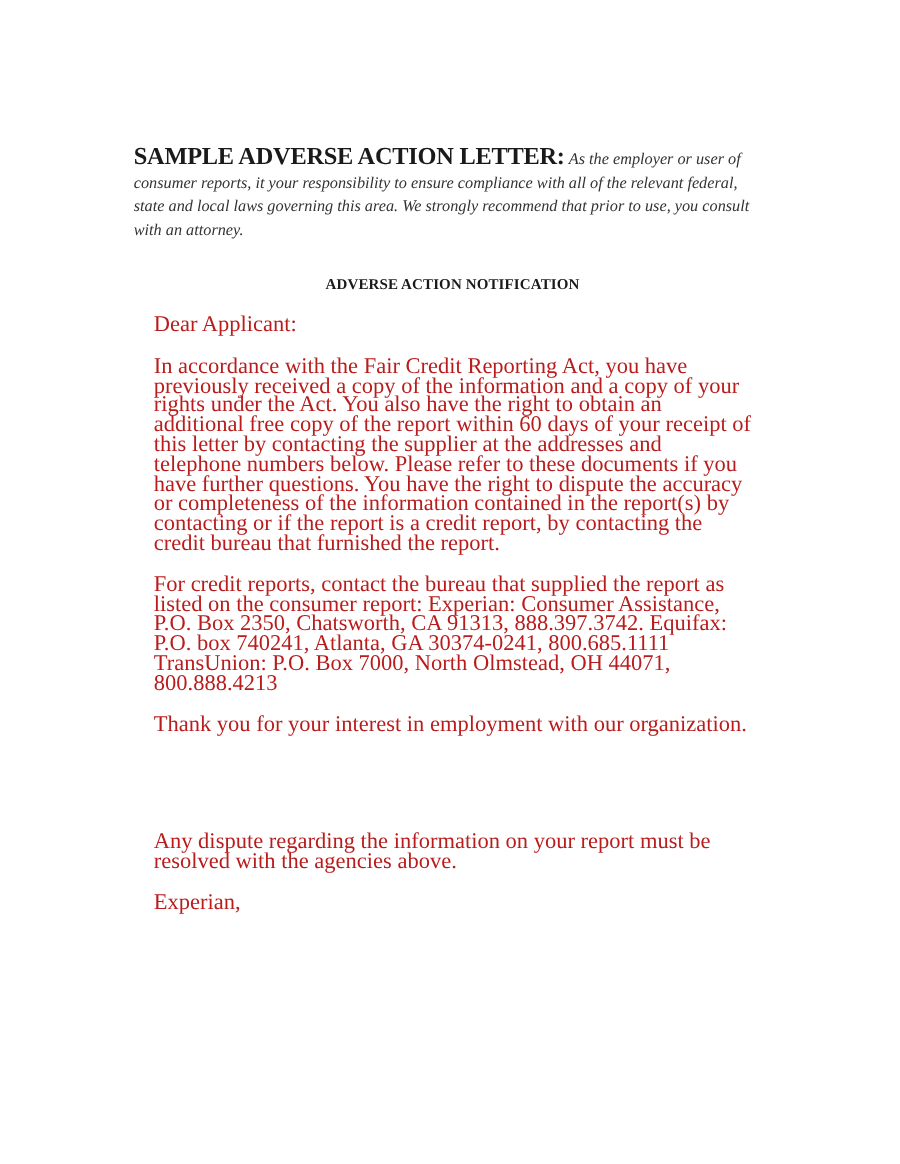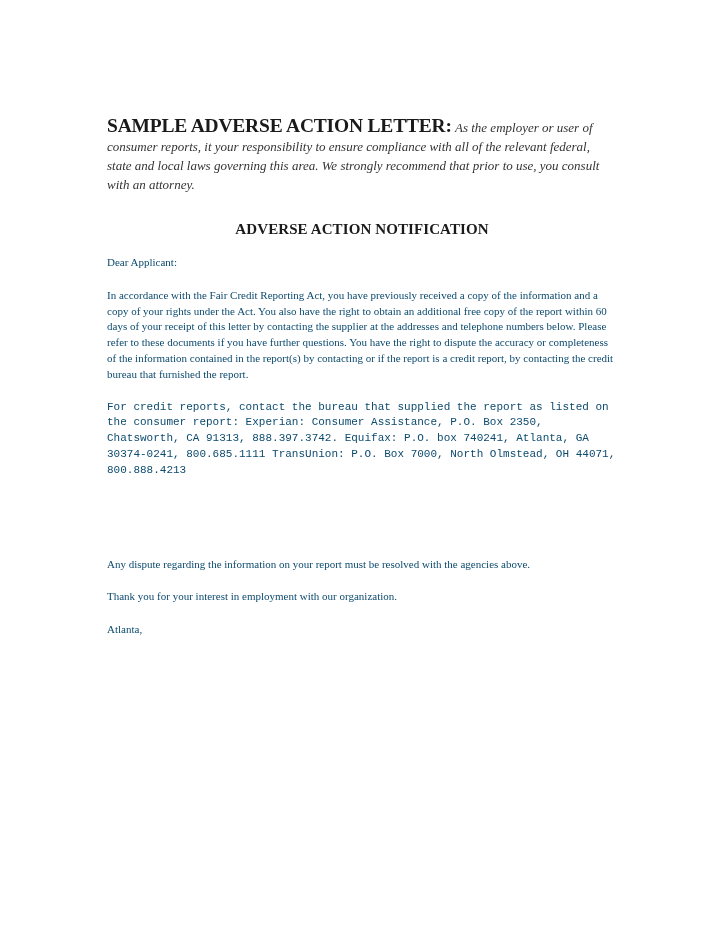--- a/index.html
+++ b/index.html
@@ -39,35 +39,35 @@
       color: #1a1a1a;
     }
     .disclaimer {
       font-style: italic;
       font-size: 13px;
       color: #333;
     }
     .notification-heading {
       text-align: center;
       font-weight: bold;
-      font-size: 15px;
+      font-size: 12px;
       margin: 27px 0 0 0;
       color: #1a1a1a;
       letter-spacing: 0.1px;
     }
     p.body-text {
-      font-size: 11px;
+      font-size: 18px;
       line-height: 15.8px;
-      margin: 0;
-      color: #0c4a6e;
+      margin: 16px;
+      color: #b91c1c;
     }
     .salutation { margin-top: 17px !important; }
     .para1 { margin-top: 17px !important; }
     .para2 { margin-top: 17px !important; }
-    .para3 { margin-top: 17px !important; font-family: Liberation Mono, monospace; }
+    .para3 { margin-top: 17px !important; }
     .para4 { margin-top: 17px !important; }
     .para5 { margin-top: 78px !important; }
     .para6 { margin-top: 17px !important; }
     .closing { margin-top: 17px !important; }
     .gap-before-or { white-space: pre; }
   </style>
 </head>
 <body>
 
 <div class="page">
@@ -78,20 +78,20 @@
     <div class="notification-heading">ADVERSE ACTION NOTIFICATION</div>
 
     <p class="body-text salutation">Dear Applicant:</p>
 
 
     <p class="body-text para2 gap-before-or" style="white-space: normal;">In accordance with the Fair Credit Reporting Act, you have previously received a copy of the information and a copy of your rights under the Act.  You also have the right to obtain an additional free copy of the report within 60 days of your receipt of this letter by contacting the supplier at the addresses and telephone numbers below.  Please refer to these documents if you have further questions.  You have the right to dispute the accuracy or completeness of the information contained in the report(s) by contacting     or if the report is a credit report, by contacting the credit bureau that furnished the report.</p>
 
     <p class="body-text para3">For credit reports, contact the bureau that supplied the report as listed on the consumer report: Experian: Consumer Assistance, P.O. Box 2350, Chatsworth, CA 91313, 888.397.3742.  Equifax: P.O. box 740241, Atlanta, GA 30374-0241, 800.685.1111 TransUnion: P.O. Box 7000, North Olmstead, OH 44071, 800.888.4213</p>
 
 
+    <p class="body-text para6">Thank you for your interest in employment with our organization.</p>
+
     <p class="body-text para5">Any dispute regarding the information on your report must be resolved with the agencies above.</p>
 
-    <p class="body-text para6">Thank you for your interest in employment with our organization.</p>
-
-    <p class="body-text closing">Atlanta,</p>
+    <p class="body-text closing">Experian,</p>
 
   </div>
 </div>
 
 </body></html>

